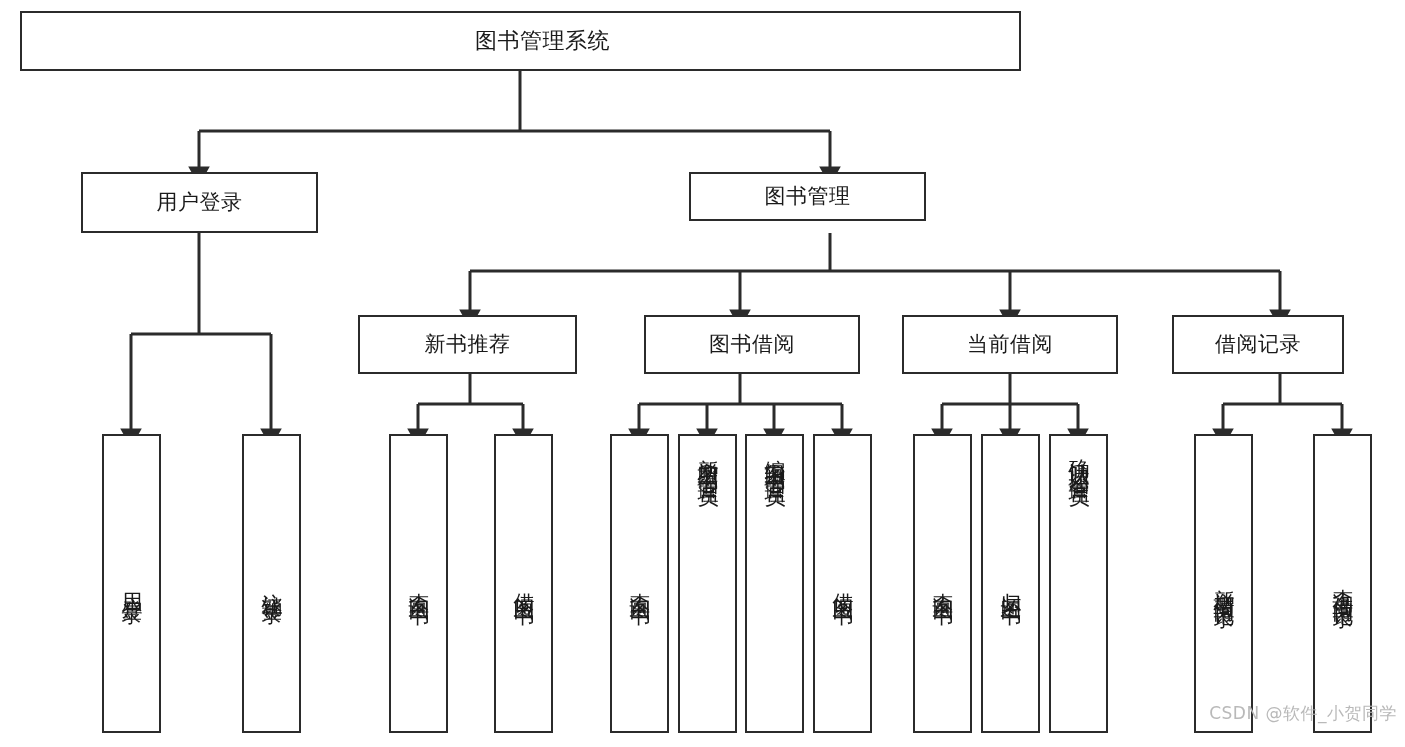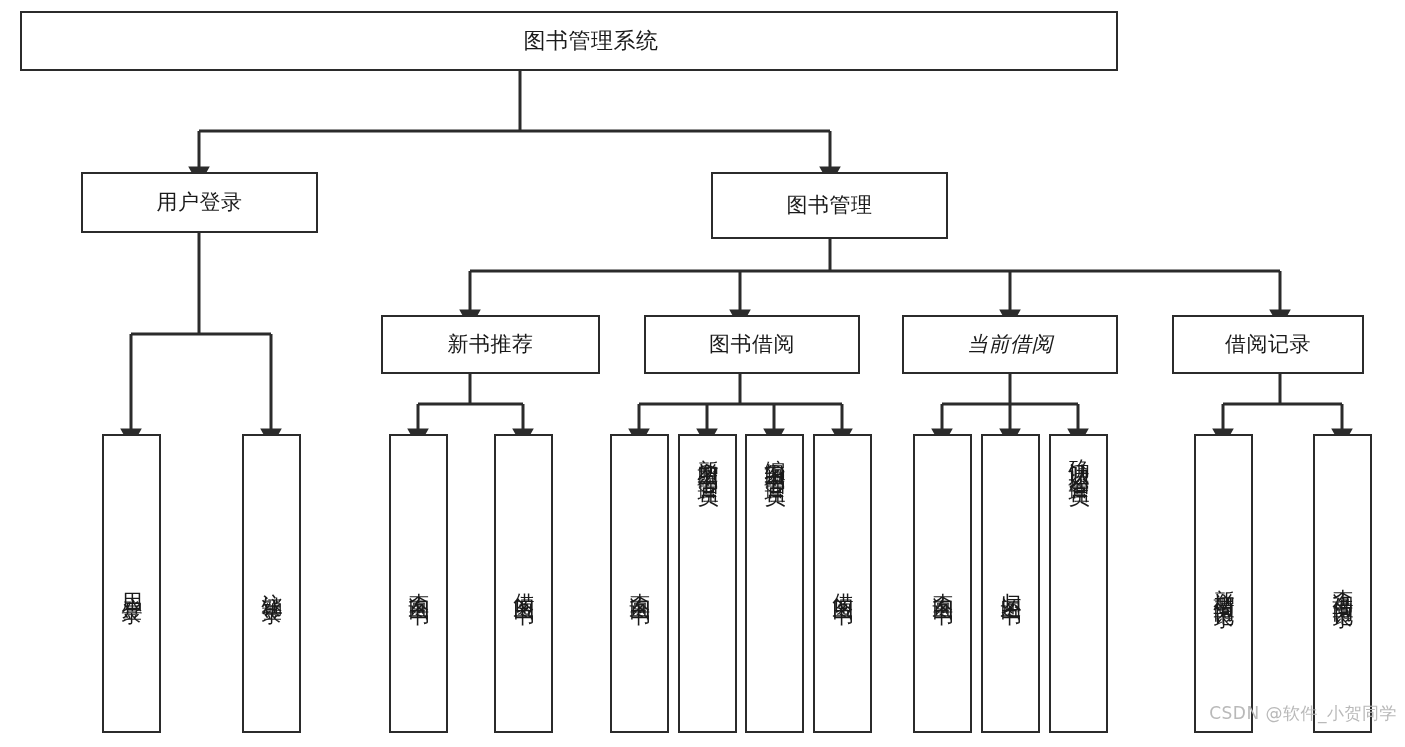--- a/index.html
+++ b/index.html
@@ -130,45 +130,45 @@
       <path d="M1078,404 L1078,432" marker-end="url(#arrow)"></path>
 
       <path d="M1280,374 L1280,404"></path>
       <path d="M1223,404 L1342,404"></path>
       <path d="M1223,404 L1223,432" marker-end="url(#arrow)"></path>
       <path d="M1342,404 L1342,432" marker-end="url(#arrow)"></path>
 
     </g>
   </svg>
 
-  <div class="node horiz root" style="left:20px; top:11px; width:1098px; height:60px;padding-left:44px;">
+  <div class="node horiz root" style="left:20px; top:11px; width:1001px; height:60px;padding-left:44px;">
     <span class="label">图书管理系统</span>
   </div>
 
   <div class="node horiz" style="left:81px; top:172px; width:237px; height:61px;">
     <span class="label">用户登录</span>
   </div>
 
-  <div class="node horiz" style="left:711px; top:172px; width:237px; height:67px;">
+  <div class="node horiz" style="left:689px; top:172px; width:237px; height:49px;">
     <span class="label">图书管理</span>
   </div>
 
-  <div class="node horiz" style="left:381px; top:315px; width:219px; height:59px;">
+  <div class="node horiz" style="left:358px; top:315px; width:219px; height:59px;">
     <span class="label">新书推荐</span>
   </div>
 
   <div class="node horiz" style="left:632px; top:315px; width:216px; height:59px;margin-left:12px;">
     <span class="label">图书借阅</span>
   </div>
 
-  <div class="node horiz" style="left:902px; top:315px; width:216px; height:59px;font-style:italic;">
+  <div class="node horiz" style="left:902px; top:315px; width:216px; height:59px;">
     <span class="label">当前借阅</span>
   </div>
 
-  <div class="node horiz" style="left:1172px; top:315px; width:192px; height:59px;">
+  <div class="node horiz" style="left:1172px; top:315px; width:172px; height:59px;">
     <span class="label">借阅记录</span>
   </div>
 
   <div class="node vert centered" style="left:102px; top:434px; width:59px; height:299px;">
     <span class="label">用户登录</span>
   </div>
 
   <div class="node vert centered" style="left:242px; top:434px; width:59px; height:299px;">
     <span class="label">注销登录</span>
   </div>

